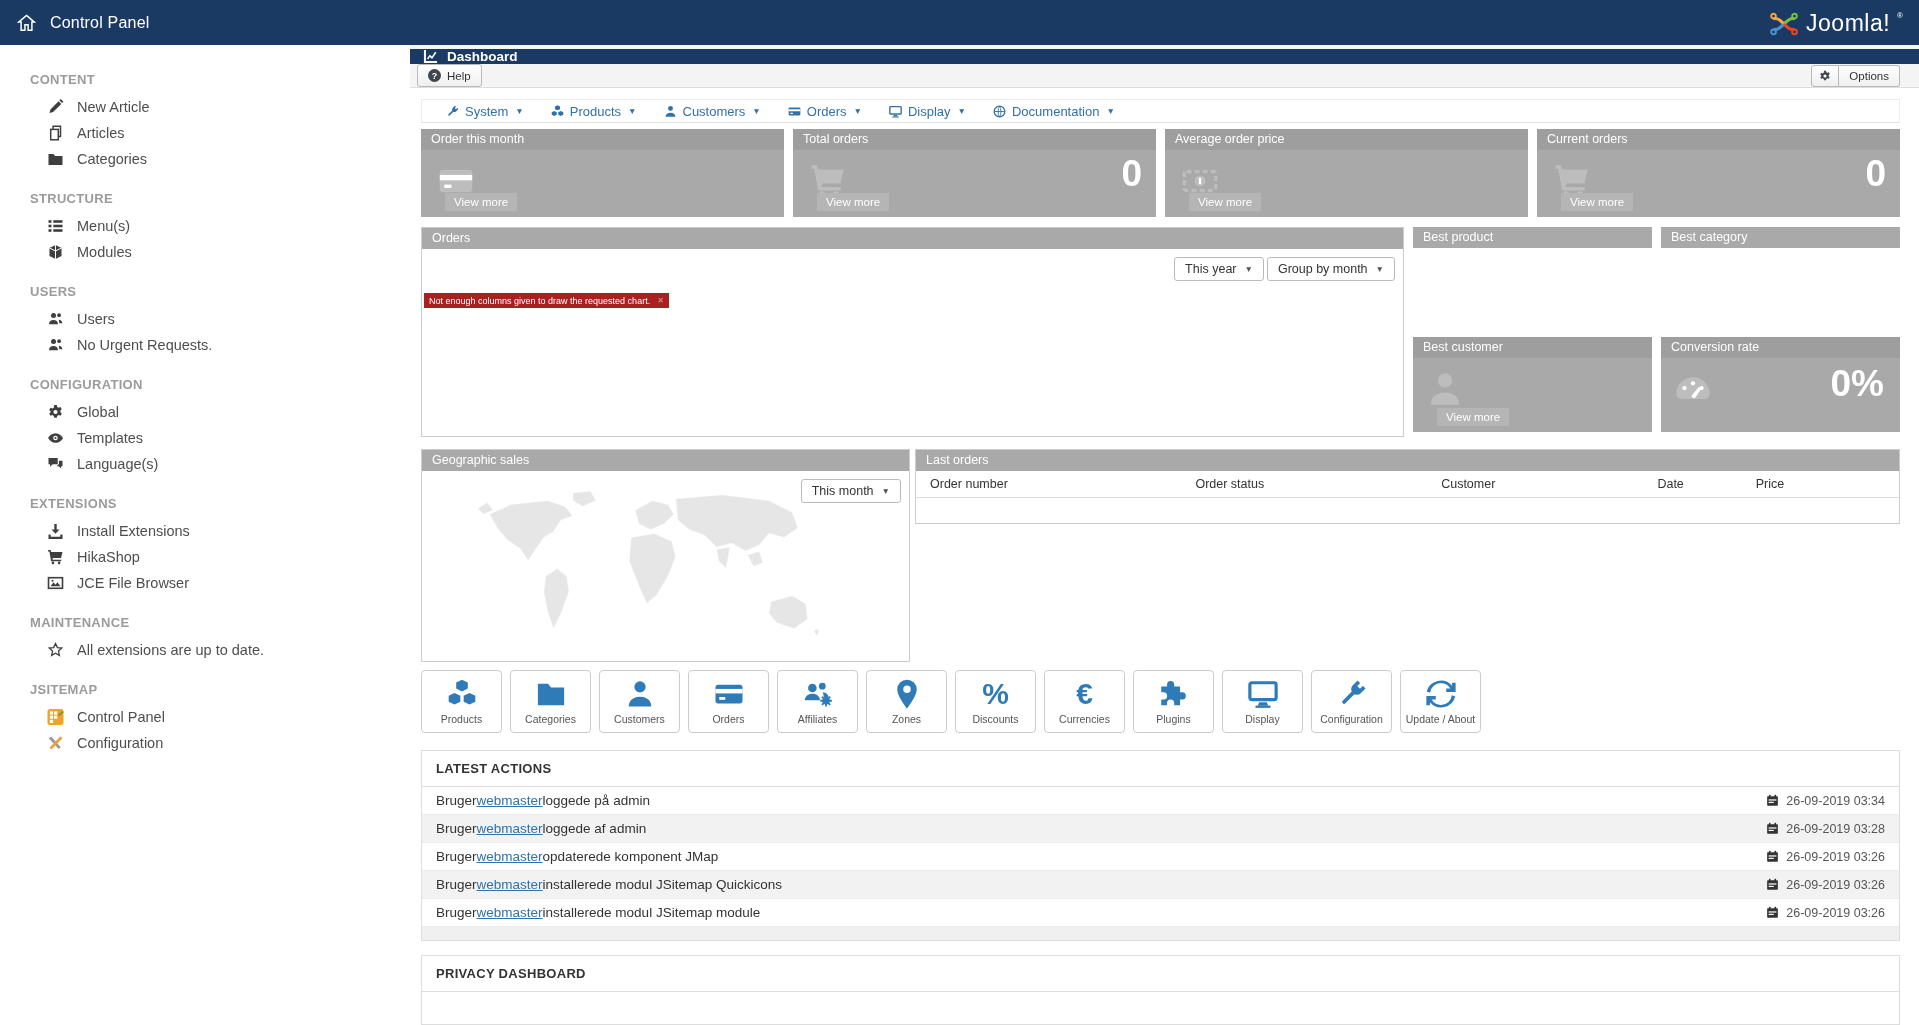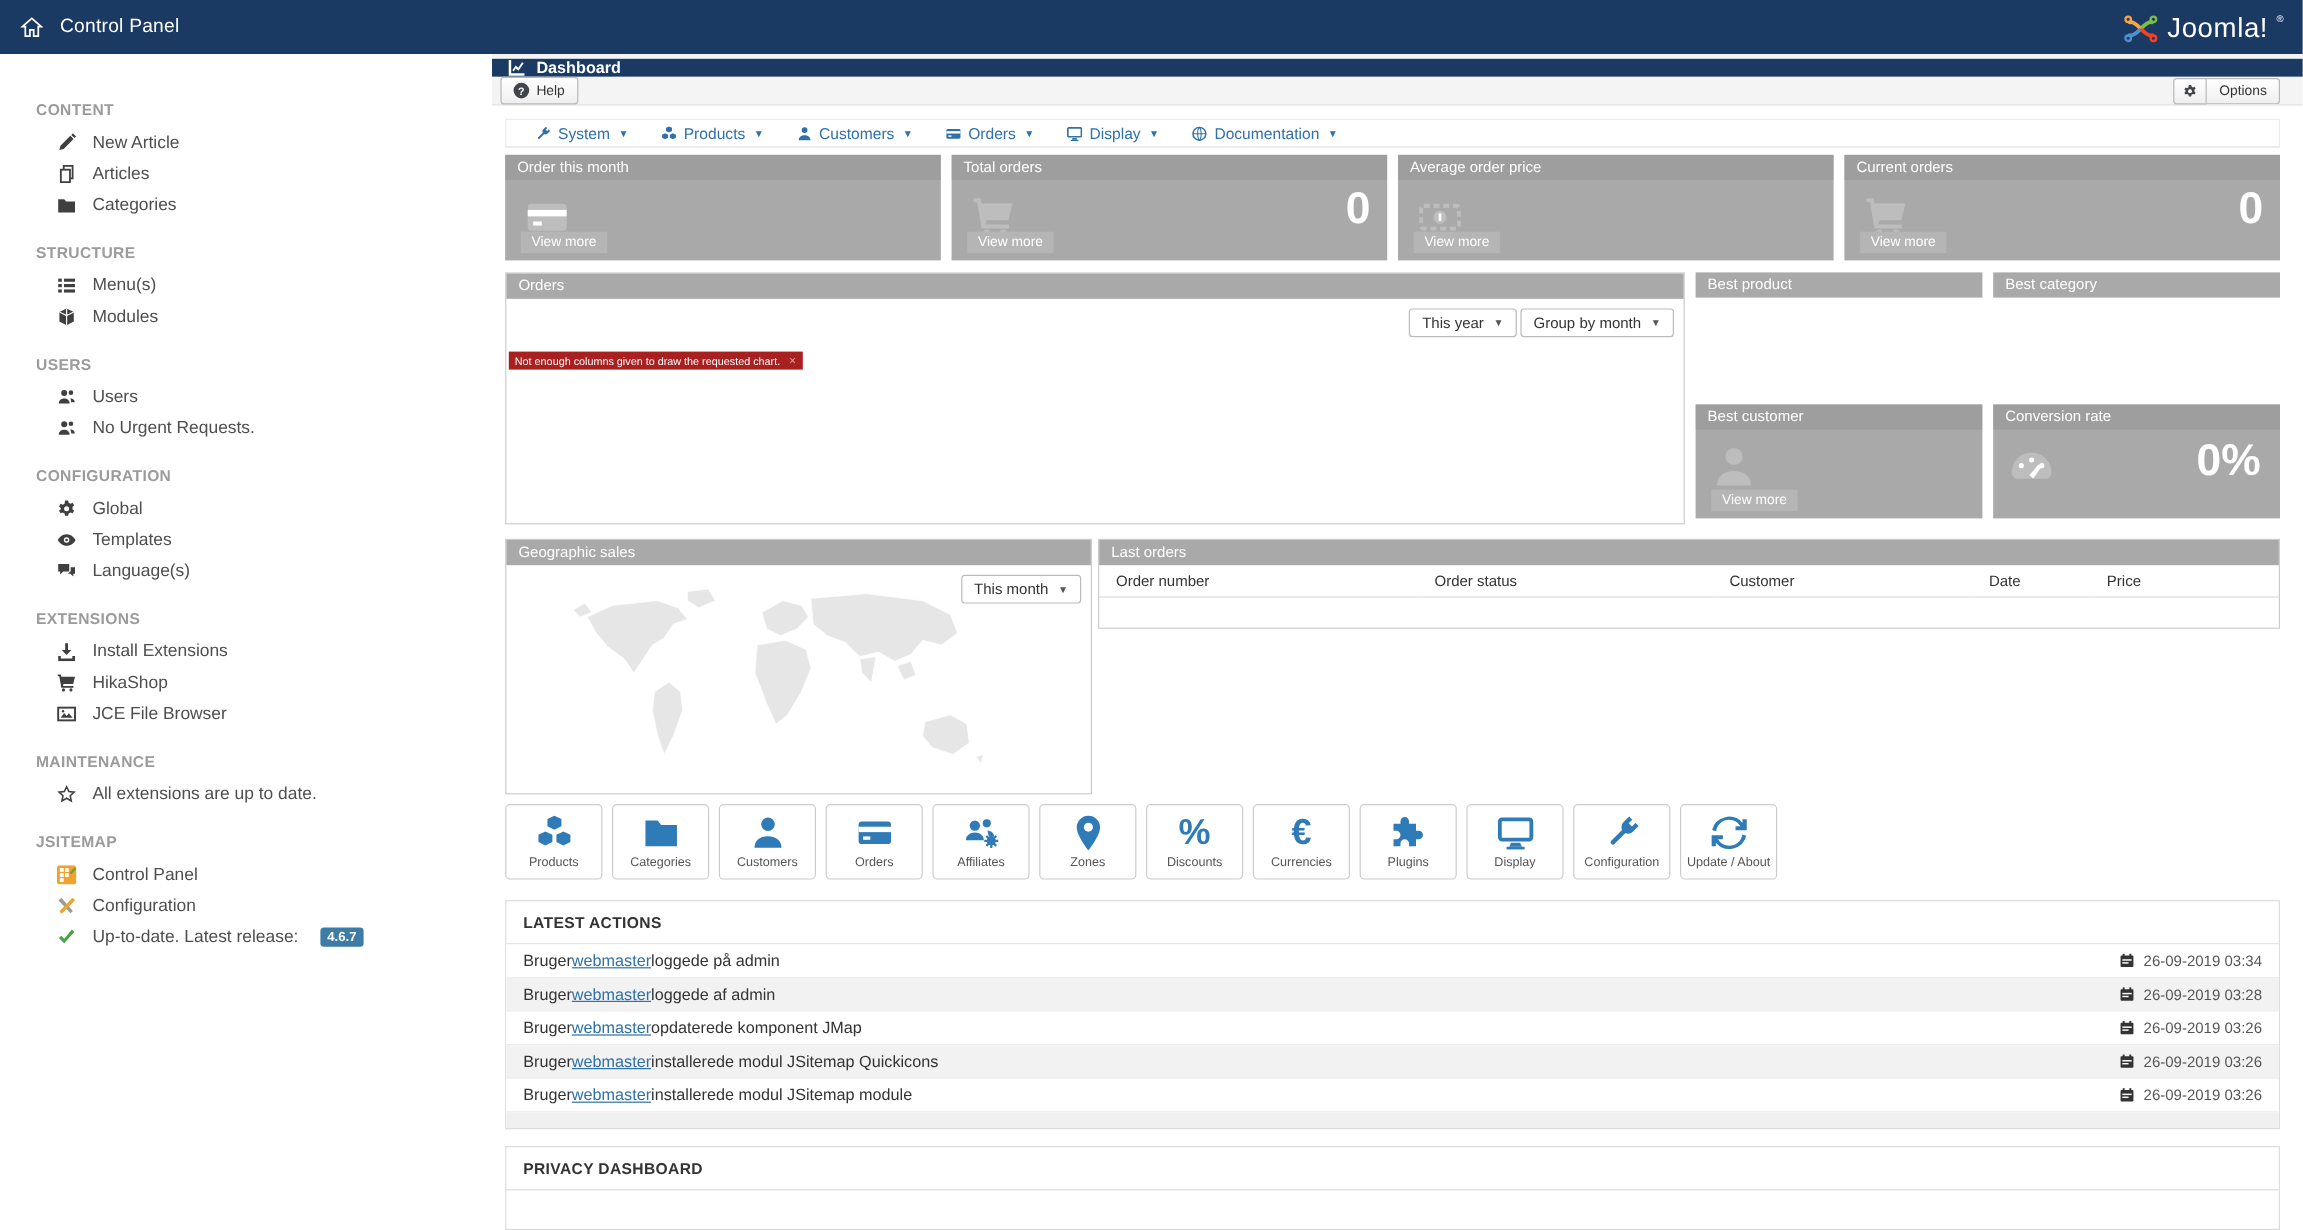--- a/index.html
+++ b/index.html
@@ -17,21 +17,21 @@
   .topbar .home { width:19px; height:18px; margin-left:17px; color:#fff; cursor:pointer; }
   .topbar .title { font-size:16px; margin-left:14px; letter-spacing:.2px; }
   .brand { margin-left:auto; margin-right:16px; display:flex; align-items:flex-start; gap:7px; cursor:default; }
   .brand .logo { width:30px; height:28px; }
   .brand .name { font-size:23px; font-weight:400; letter-spacing:.5px; line-height:28px; }
   .brand .reg { font-size:8px; margin-top:2px; }
 
   .layout { display:flex; height:980px; }
 
   
-  .sidebar { width:410px; background:#fff; padding-top:20px; overflow:hidden; }
+  .sidebar { width:410px; background:#fff; padding-top:8px; overflow:hidden; }
   .side-title { color:#9b9b9b; font-size:13px; font-weight:700; letter-spacing:.3px; margin:19px 0 7px 30px; }
   .side-item { display:flex; align-items:center; gap:13px; padding:5px 0 5px 47px; font-size:14.5px; color:#4e4e4e; cursor:pointer; }
   .side-item .ic { width:17px; height:16px; color:#3f3f3f; flex:none; }
   .badge { background:#3d7ca6; color:#fff; font-size:11px; font-weight:700; padding:2px 6px; border-radius:3px; margin-left:5px; }
 
   
   .main { flex:1; display:flex; flex-direction:column; min-width:0; background:#fff; }
   .top-gap { height:19px; background:#f4f4f4; }
   .dash-header { height:30px; background:#1a3a64; color:#fff; display:flex; align-items:center; padding-left:13px; gap:9px; }
   .dash-header .ic { width:15px; height:15px; color:#fff; }
@@ -51,21 +51,21 @@
   .mi { display:flex; gap:6px; align-items:center; cursor:pointer;text-align:right; }
   .mi .ic { width:13px; height:13px; color:#3071a9; }
   .caret { font-size:8.5px; margin-left:1px; }
 
   
   .cards { display:flex; gap:9px; margin-top:6px; }
   .card { flex:1; height:88px; background:#a9a9a9; position:relative; overflow:hidden; }
   .card .hd { background:#9e9e9e; color:#fff; font-size:12.5px; padding:3px 10px 4px; }
   .card .big { position:absolute; left:14px; top:34px; width:42px; height:36px; color:#bdbdbd; }
   .card .val { position:absolute; right:14px; top:24px; font-size:37px; font-weight:700; color:#fff; }
-  .card .vm, .vm-chip { position:absolute; left:13px; bottom:6px; background:#b5b5b5; color:#fff; font-size:11.5px; padding:3px 9px; cursor:pointer; }
+  .card .vm, .vm-chip { position:absolute; left:24px; bottom:6px; background:#b5b5b5; color:#fff; font-size:11.5px; padding:3px 9px; cursor:pointer; }
 
   
   .mid { display:flex; gap:9px; margin-top:10px; }
   .panel { border:1px solid #ccc; background:#fff; }
   .phd { background:#a9a9a9; color:#fff; font-size:12.5px; padding:3px 10px 4px; }
   .orders-panel { width:983px; height:210px; }
   .orders-body { position:relative; height:184px; }
   .range-btns { position:absolute; top:8px; right:8px; display:flex; gap:3px; }
   .sel-btn { border:1px solid #bbb; background:#fff; border-radius:3px; padding:4px 10px; font-size:12.5px; color:#333; cursor:pointer; display:flex; gap:7px; align-items:center; }
   .sel-btn .caret { color:#555; }
@@ -302,29 +302,20 @@
       </div>
       <div class="side-item">
         <span class="ic ">
           <svg viewBox="0 0 16 16">
             <path d="M1.2 3.2l2.6-1.8 9.4 10.8-2 1.8z" fill="#9a9a9a"></path>
             <path d="M13 1.2l2 2L4 14.4l-2-2z" fill="#e8a33d"></path>
           </svg>
         </span>
         <span class="lb">Configuration</span>
       </div>
-      <div class="side-item">
-        <span class="ic ">
-          <svg viewBox="0 0 16 16">
-            <path d="M1.6 8.6L6 13 14.4 3.6l-2-2L6 9.2 3.6 6.8z" fill="#46a546"></path>
-          </svg>
-        </span>
-        <span class="lb">Up-to-date. Latest release:</span>
-        <span class="badge">4.6.7</span>
-      </div>
     </nav>
 
   <div class="main">
     <div class="top-gap"></div>
 
     <div class="dash-header">
       <span class="ic">
         <svg viewBox="0 0 16 16">
             <path d="M1 1v14h14v-2.2H3.2V1z"></path>
             <path d="M4.2 10.2l3-4.2 2.4 2L12.8 3l1.5 1-4.6 6.6-2.5-2-1.6 2.5z"></path>

